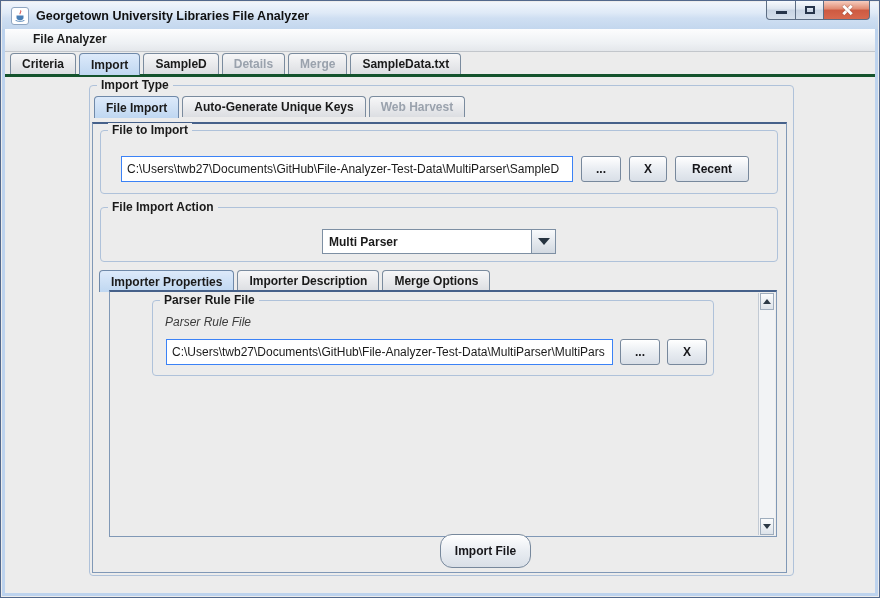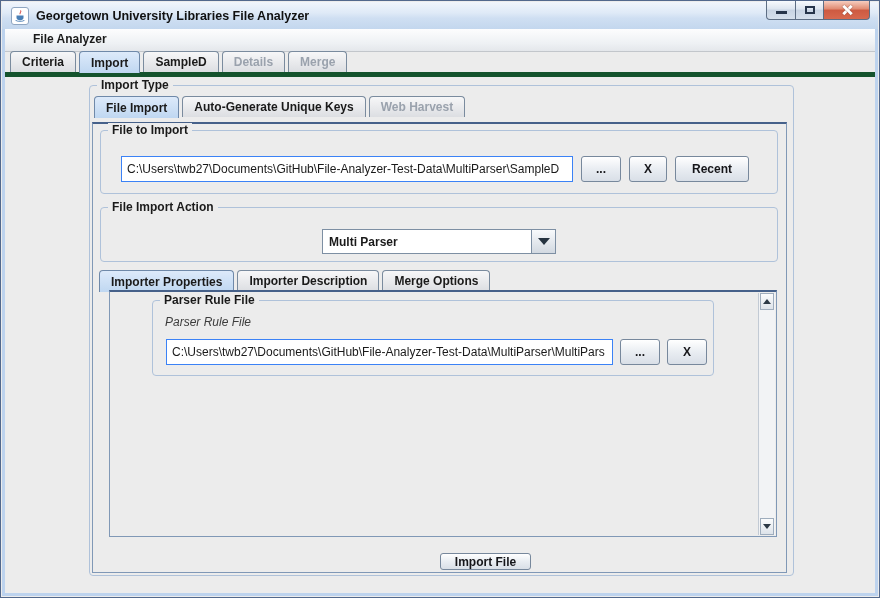--- a/index.html
+++ b/index.html
@@ -37,21 +37,21 @@
 
   
   .menubar { position:absolute; top:28px; left:4px; right:4px; height:23px;
              background:linear-gradient(#fdfdfe,#eef1f4 65%,#e4e7eb);
              border-bottom:1px solid #c2c6cb; display:flex; align-items:flex-start; padding-left:20px; }
   .menu-item { padding:3px 8px; font-weight:bold; }
 
   
   .tabstrip { position:absolute; top:51px; left:4px; right:4px; height:25px;
               display:flex; align-items:flex-end; padding-left:5px;
-              border-bottom:5px solid #14532d; background:#ececec; }
+              border-bottom:3px solid #14532d; background:#ececec; }
   .tab { margin-right:3px; padding:3px 11px; border:1px solid #7a8b9e; border-bottom:none;
          border-radius:4px 4px 0 0; background:linear-gradient(#f7f7f8,#dcdee2);
          font-weight:bold; white-space:nowrap; }
   .tab.selected { background:linear-gradient(#ddeafa,#bfd7f1); border-color:#6f89a9;
                   padding-top:4px; margin-bottom:-1px; }
   .tab.disabled { color:#9aa2ad; }
 
   
   .content { position:absolute; top:76px; left:4px; right:4px; bottom:4px; background:#ececec; }
 
@@ -100,21 +100,21 @@
   .sb-up { top:0; } .sb-down { bottom:0; }
   .arrow-up-sm { width:0; height:0; border-left:4px solid transparent;
                  border-right:4px solid transparent; border-bottom:5px solid #2c3946; }
   .arrow-down-sm { width:0; height:0; border-left:4px solid transparent;
                  border-right:4px solid transparent; border-top:5px solid #2c3946; }
 
   #group-parser-rule { left:42px; top:8px; width:562px; height:76px; }
   .parser-label { position:absolute; left:12px; top:14px; font-style:italic; color:#3c3c3c; }
   .pr-row { position:absolute; left:13px; top:38px; display:flex; gap:7px; }
 
-  #import-file-btn { position:absolute; left:347px; top:429px; width:91px; height:17px; }
+  #import-file-btn { position:absolute; left:347px; top:410px; width:91px; height:34px;border-radius:12px; }
 
   .w452 { width:452px; } .w447 { width:447px; }
   .w40 { width:40px; } .w38 { width:38px; } .w74 { width:74px; }
 </style>
 </head>
 <body>
 
 <div class="window">
   <div class="frame"></div>
 
@@ -143,20 +143,21 @@
   <div class="menubar">
     <span class="menu-item">File Analyzer</span>
   </div>
 
   <div class="tabstrip">
     <div class="tab">Criteria</div>
     <div class="tab selected">Import</div>
     <div class="tab">SampleD</div>
     <div class="tab disabled">Details</div>
     <div class="tab disabled">Merge</div>
+    <div class="tab">SampleData.txt</div>
   </div>
 
   <div class="content">
 
     <div class="tgroup" id="group-import-type">
       <span class="gtitle">Import Type</span>
 
       <div class="subtabs" id="import-type-tabs">
         <div class="tab selected">File Import</div>
         <div class="tab">Auto-Generate Unique Keys</div>

